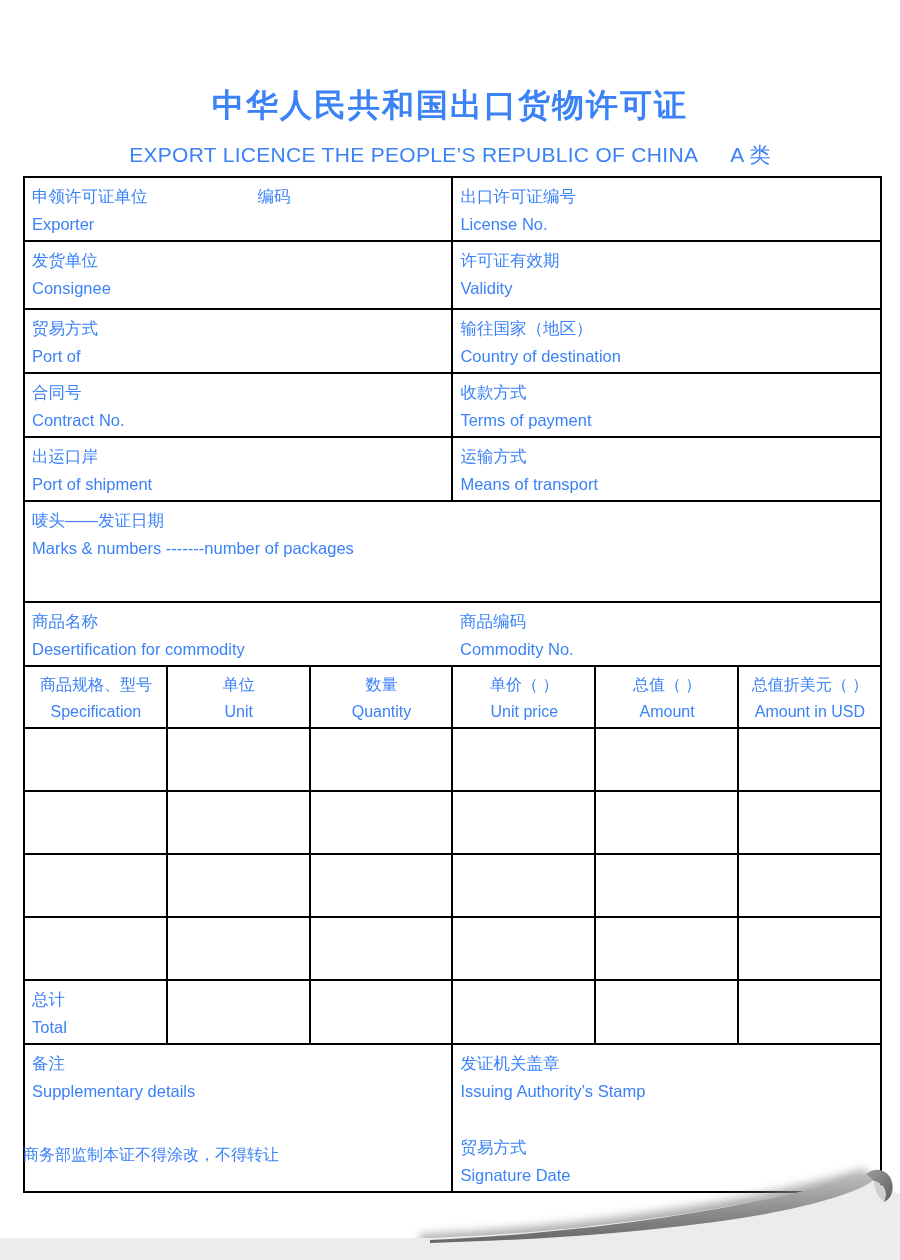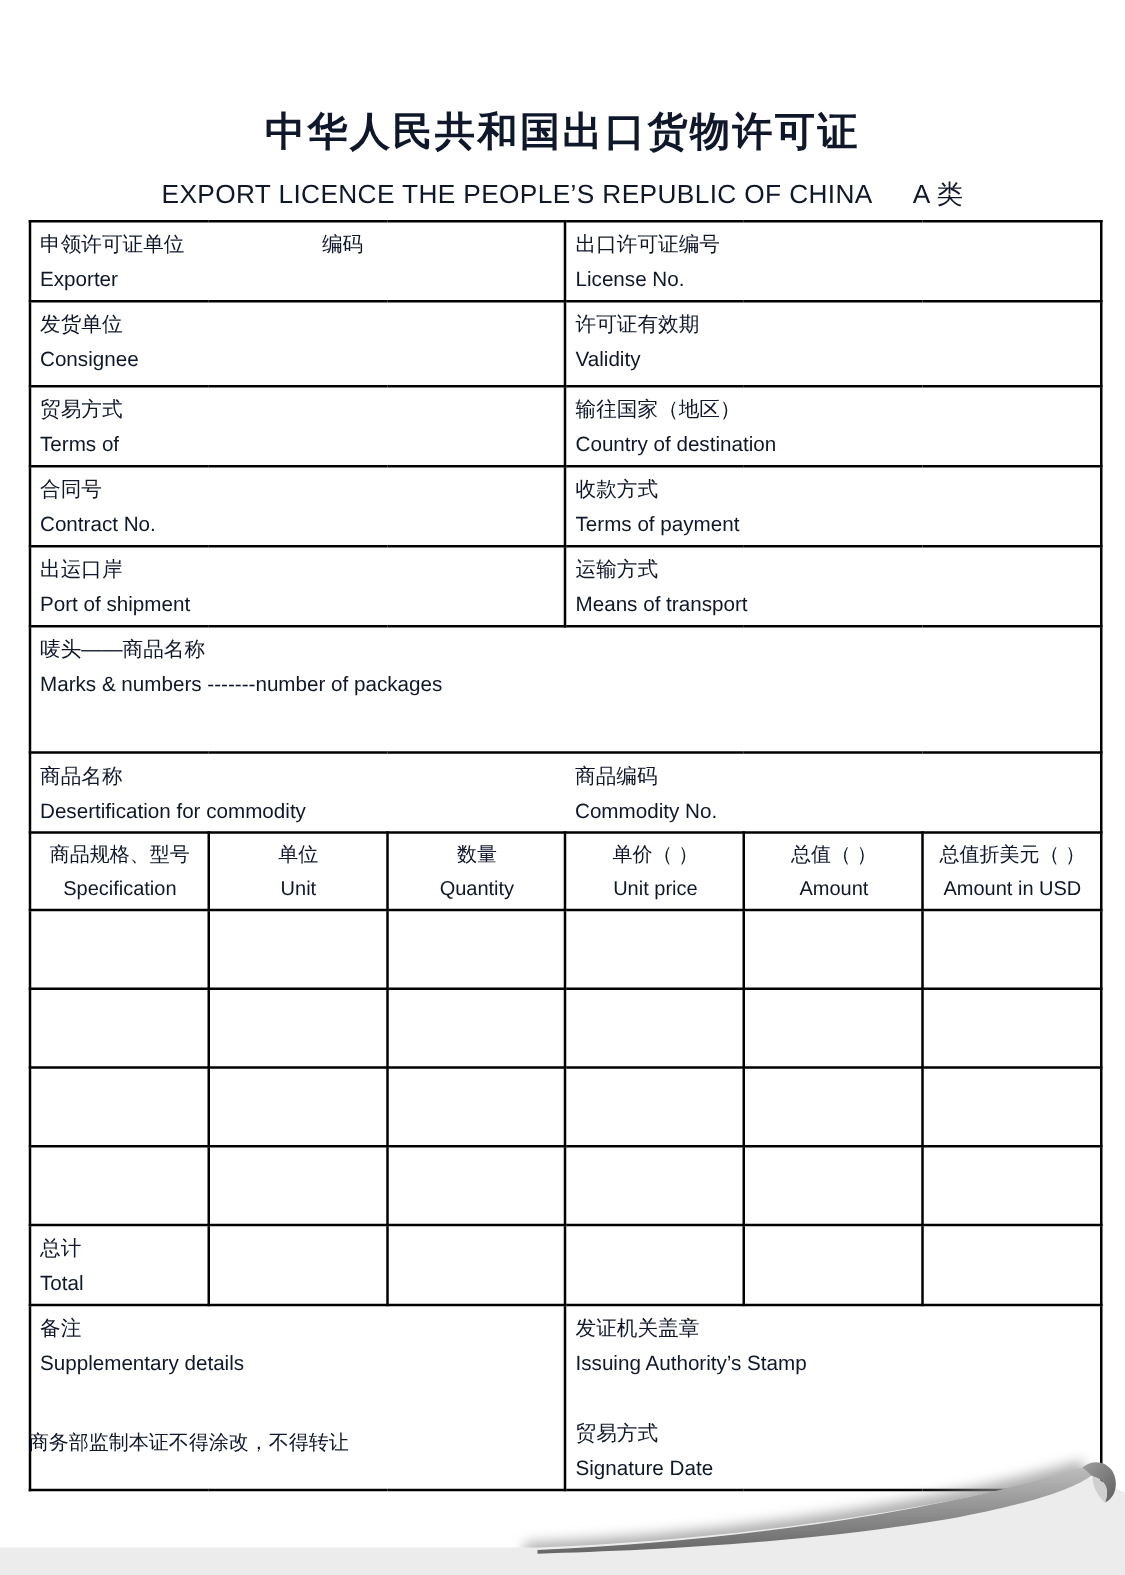--- a/index.html
+++ b/index.html
@@ -1,18 +1,18 @@
 <!DOCTYPE html>
 <html><head>
 <meta charset="utf-8">
 <style>
   html,body{margin:0;padding:0;background:#fff;}
   .page{
     position:relative;width:900px;height:1260px;background:#ffffff;overflow:hidden;
-    font-family:"Liberation Sans","DejaVu Sans",sans-serif;color:#0f172a;
+    font-family:"Liberation Sans","DejaVu Sans",sans-serif;color:#3b82f6;
   }
   .doc-title{
     position:absolute;top:84px;left:0;width:100%;text-align:center;
     font-family:"Liberation Serif","DejaVu Serif",serif;
     font-size:32px;font-weight:700;letter-spacing:2px;
   }
   .doc-subtitle{
     position:absolute;top:141px;left:0;width:100%;text-align:center;
     font-size:21px;letter-spacing:0.3px;white-space:nowrap;
   }
@@ -84,21 +84,21 @@
       </td>
       <td class="cell" colspan="3">
         <div class="zh">许可证有效期</div>
         <div class="en">Validity</div>
       </td>
     </tr>
 
     <tr class="h-r3">
       <td class="cell" colspan="3">
         <div class="zh">贸易方式</div>
-        <div class="en">Terms of</div>
+        <div class="en">Port of</div>
       </td>
       <td class="cell" colspan="3">
         <div class="zh">输往国家（地区）</div>
         <div class="en">Country of destination</div>
       </td>
     </tr>
 
     <tr class="h-r4">
       <td class="cell" colspan="3">
         <div class="zh">合同号</div>
@@ -116,21 +116,21 @@
         <div class="en">Port of shipment</div>
       </td>
       <td class="cell" colspan="3">
         <div class="zh">运输方式</div>
         <div class="en">Means of transport</div>
       </td>
     </tr>
 
     <tr class="h-marks">
       <td class="cell" colspan="6">
-        <div class="zh">唛头——商品名称</div>
+        <div class="zh">唛头——发证日期</div>
         <div class="en">Marks &amp; numbers -------number of packages</div>
       </td>
     </tr>
 
     <tr class="h-comm">
       <td class="cell" colspan="6">
         <div class="comm-flex">
           <div class="comm-left">
             <div class="zh">商品名称</div>
             <div class="en">Desertification for commodity</div>

